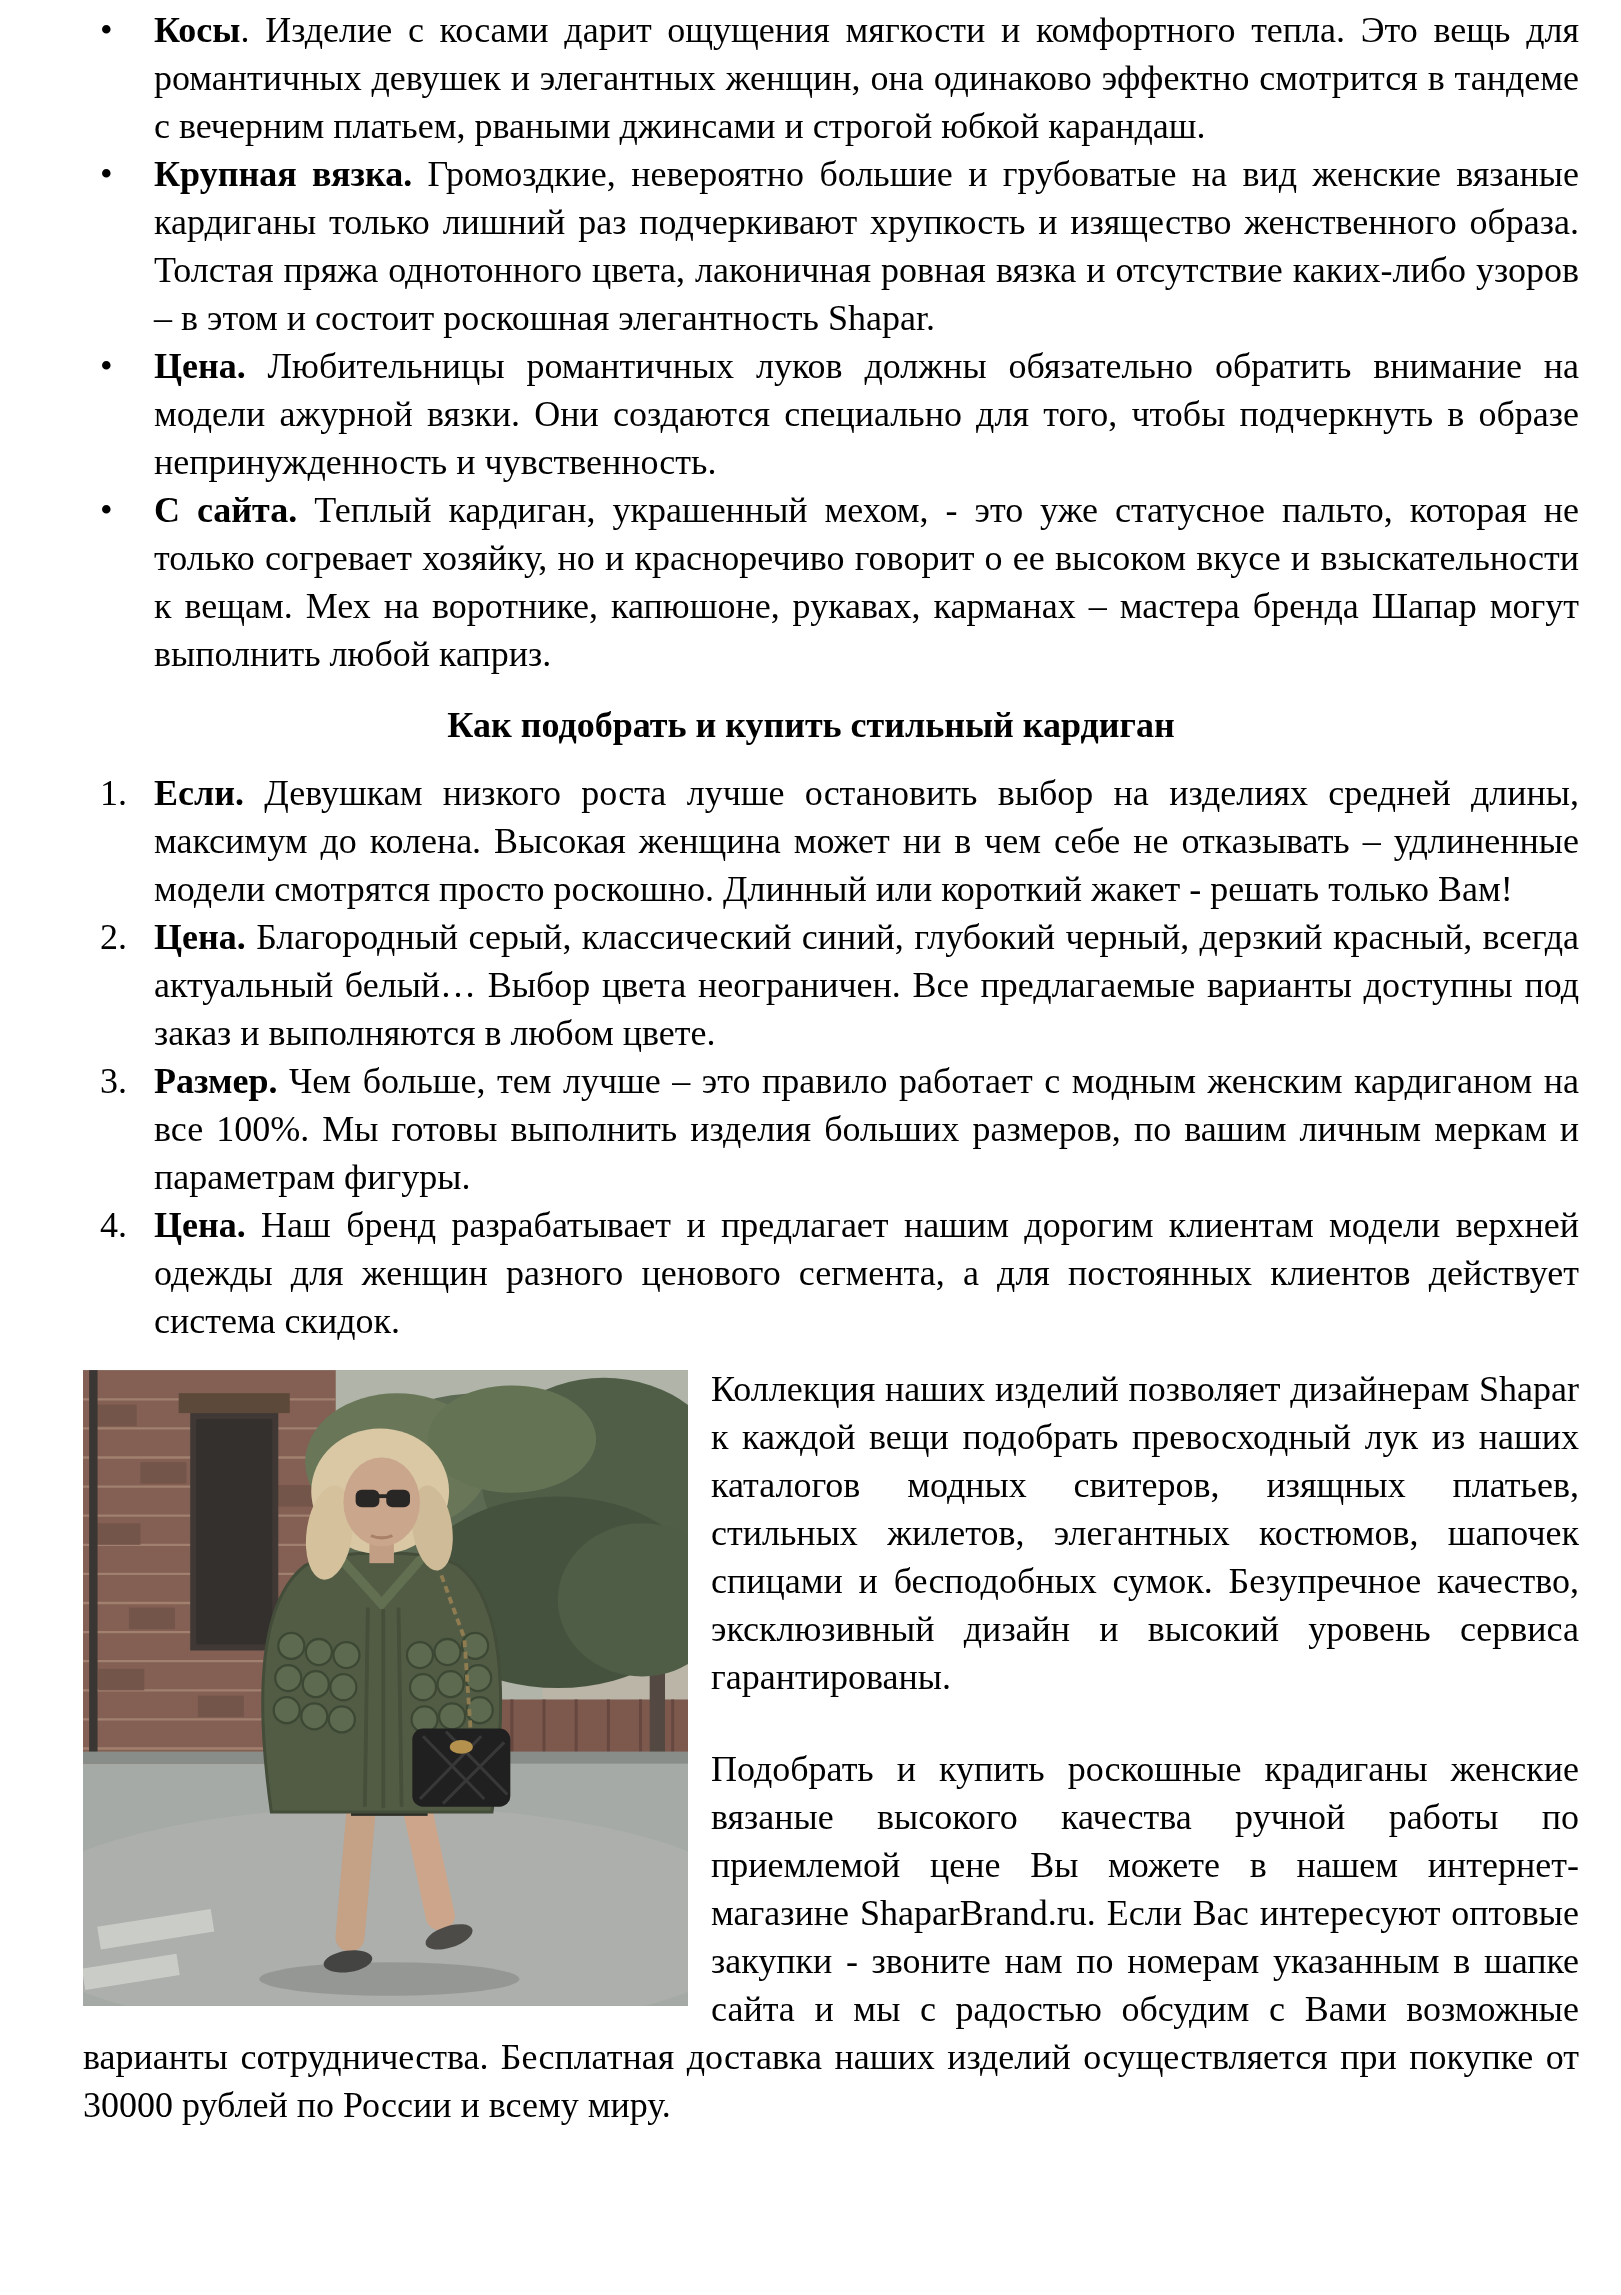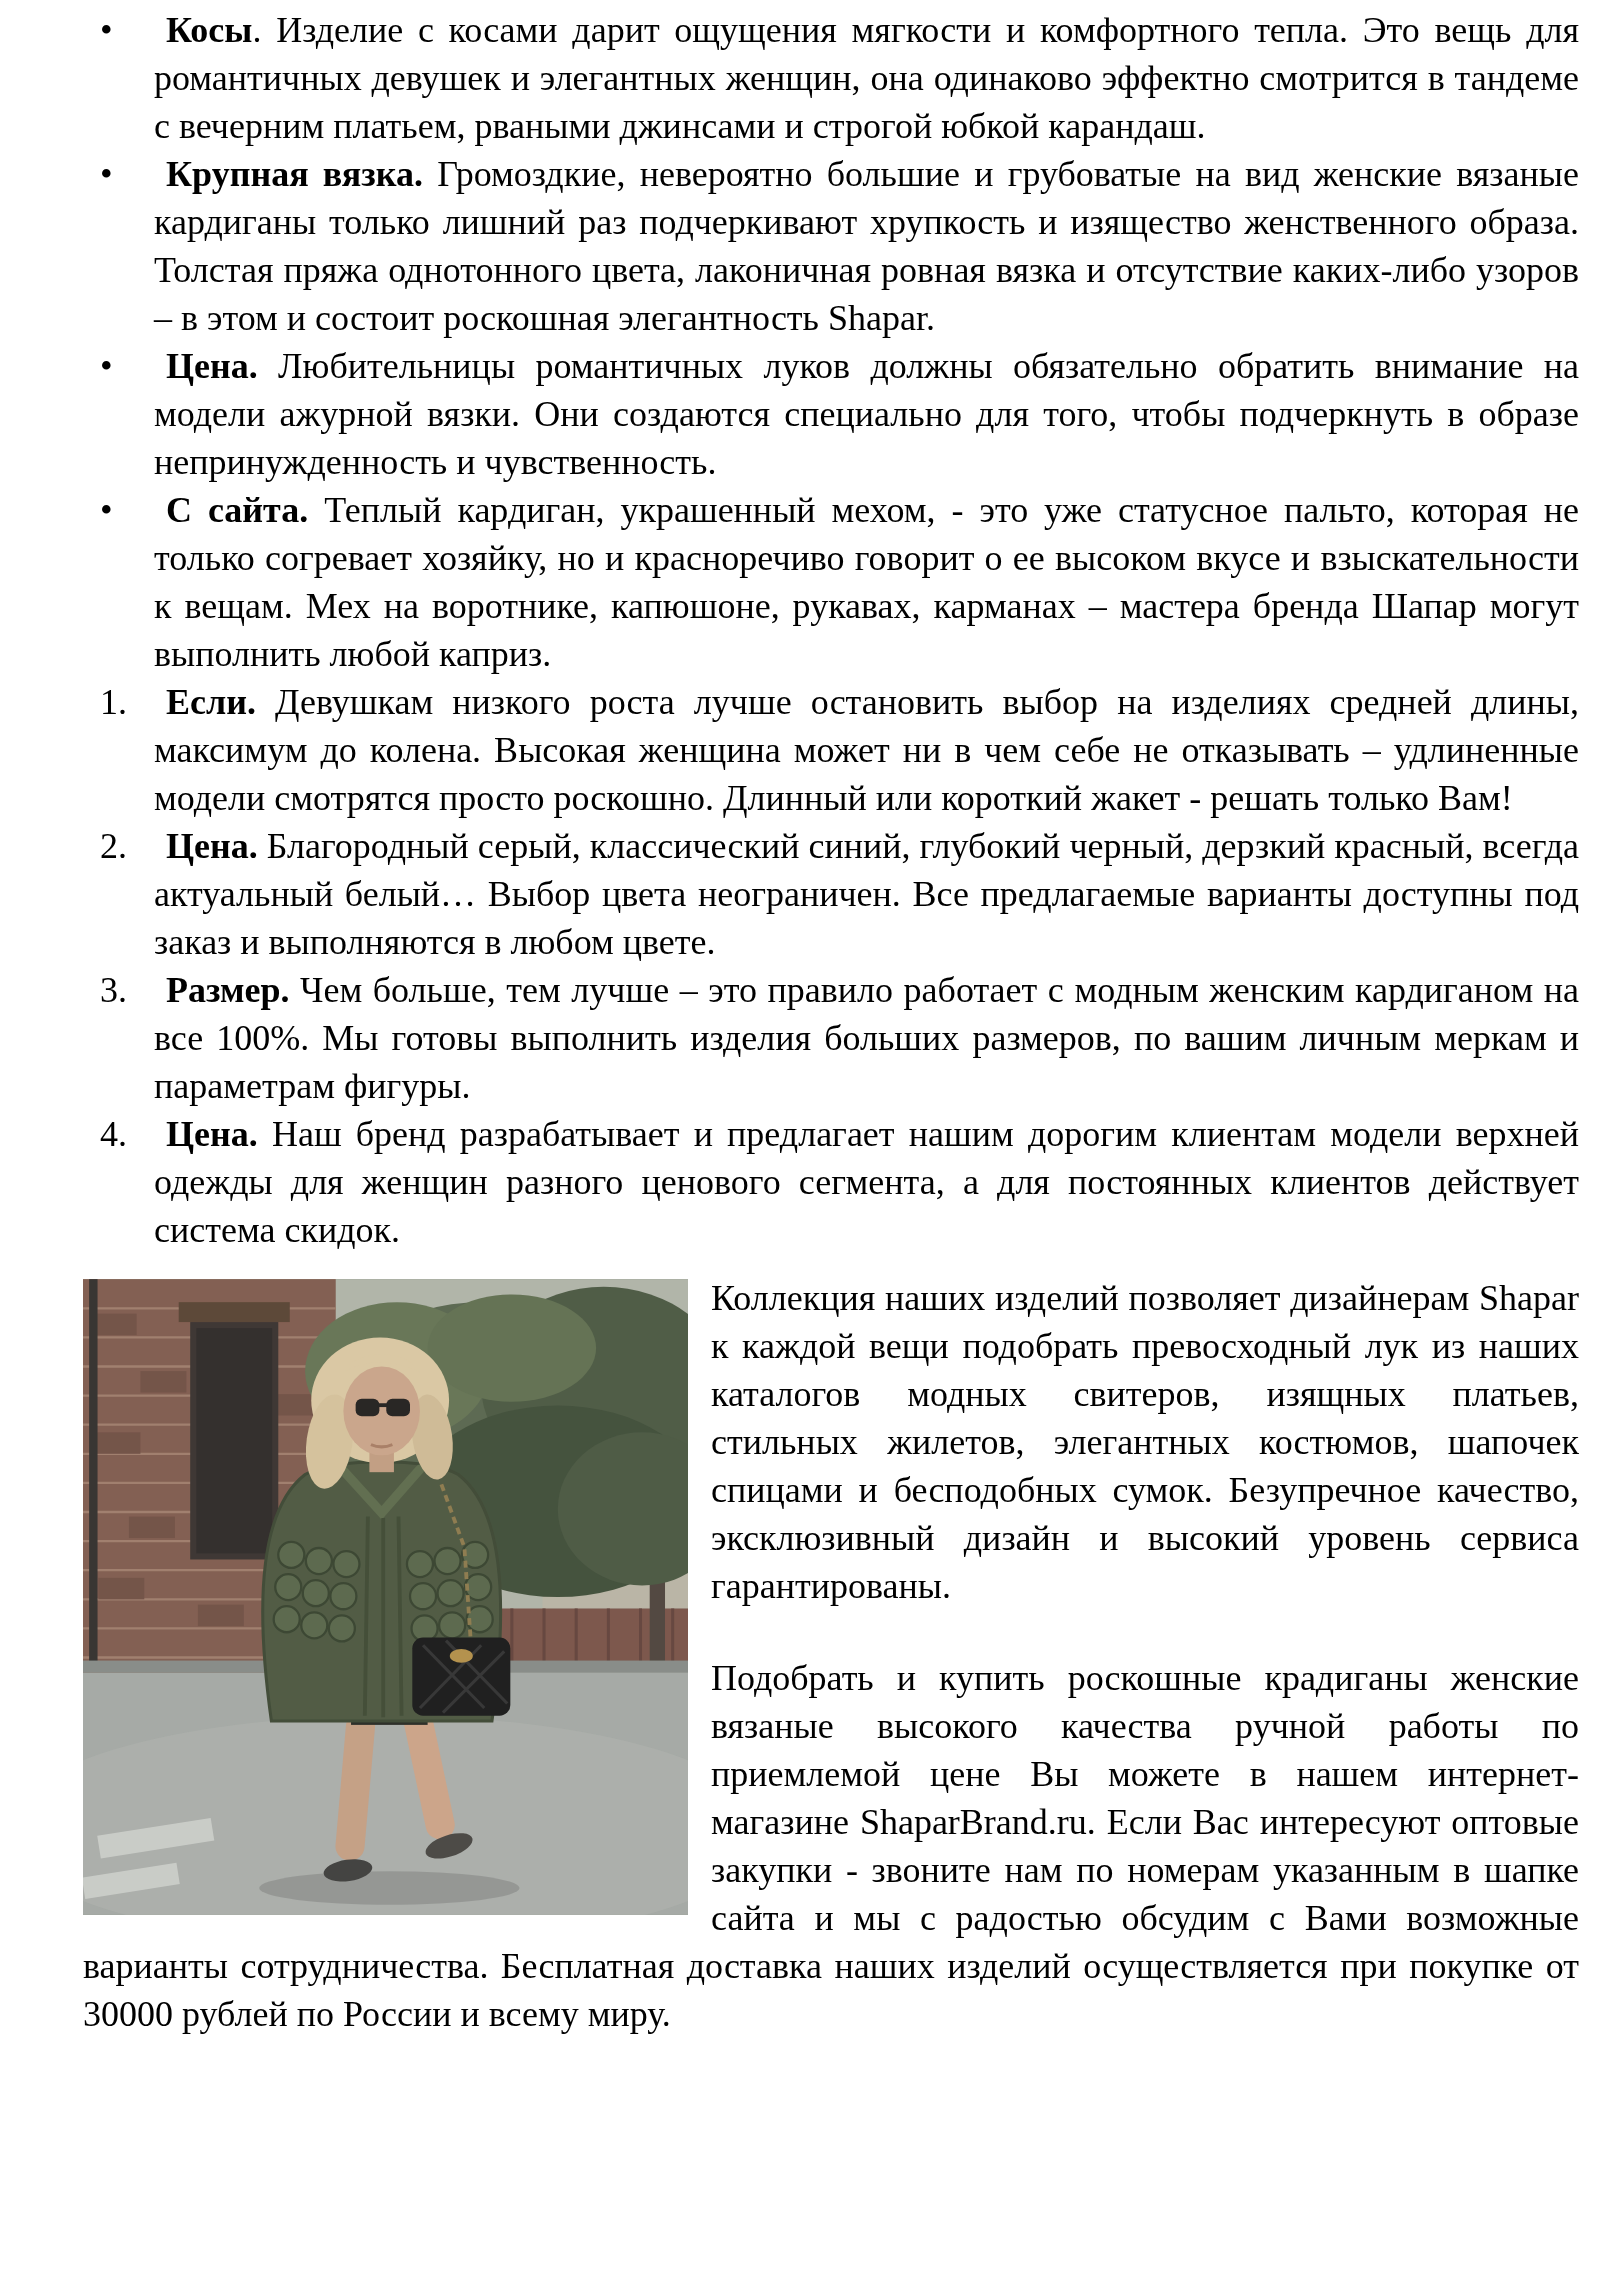--- a/index.html
+++ b/index.html
@@ -23,21 +23,21 @@
     padding-left: 57px;
   }
   .marker {
     flex: 0 0 54px;
     text-align: left;
   }
   .li-text {
     flex: 1;
     text-align: justify;
   }
-  b { font-weight: bold; margin-left: 12px; }
+  b { font-weight: bold; }
   .heading {
     text-align: center;
     font-weight: bold;
     font-size: 36px;
     line-height: 48px;
     margin: 23px 0 20px 0;
   }
   .media-section { margin-top: 20px; padding-left: 40px; }
   .photo {
     float: left;
@@ -68,20 +68,21 @@
     <li class="list-row">
       <span class="marker">•</span>
       <p class="li-text"><b>Цена.</b><span> Любительницы романтичных луков должны обязательно обратить внимание на модели ажурной вязки. Они создаются специально для того, чтобы подчеркнуть в образе непринужденность и чувственность.</span></p>
     </li>
     <li class="list-row">
       <span class="marker">•</span>
       <p class="li-text"><b>С сайта.</b><span> Теплый кардиган, украшенный мехом, - это уже статусное пальто, которая не только согревает хозяйку, но и красноречиво говорит о ее высоком вкусе и взыскательности к вещам. Мех на воротнике, капюшоне, рукавах, карманах – мастера бренда Шапар могут выполнить любой каприз.</span></p>
     </li>
   </ul>
 
+  <h2 class="heading">Как подобрать и купить стильный кардиган</h2>
 
   <ol class="list">
     <li class="list-row">
       <span class="marker">1.</span>
       <p class="li-text"><b>Если.</b><span> Девушкам низкого роста лучше остановить выбор на изделиях средней длины, максимум до колена. Высокая женщина может ни в чем себе не отказывать – удлиненные модели смотрятся просто роскошно. Длинный или короткий жакет - решать только Вам!</span></p>
     </li>
     <li class="list-row">
       <span class="marker">2.</span>
       <p class="li-text"><b>Цена.</b><span> Благородный серый, классический синий, глубокий черный, дерзкий красный, всегда актуальный белый… Выбор цвета неограничен. Все предлагаемые варианты доступны под заказ и выполняются в любом цвете.</span></p>
     </li>

